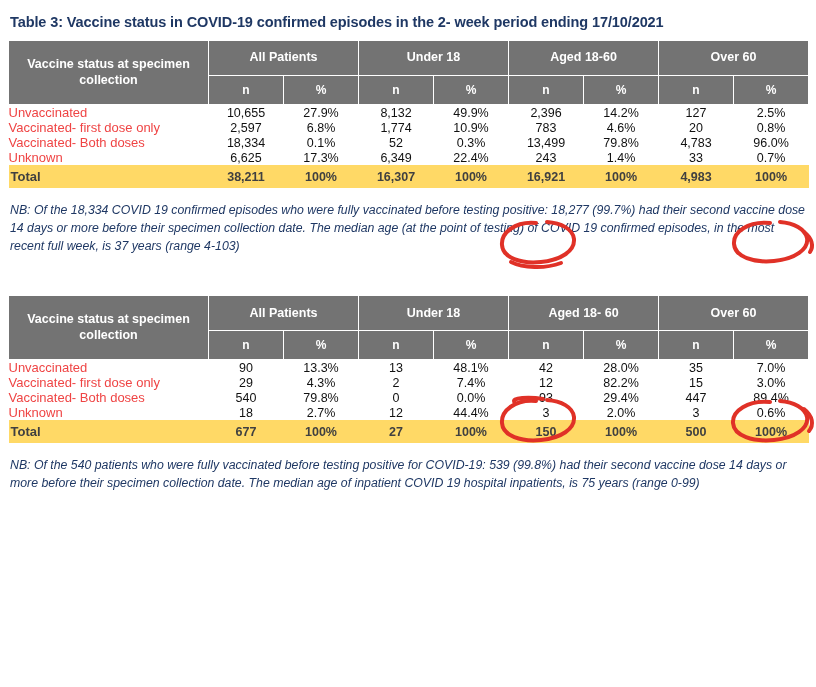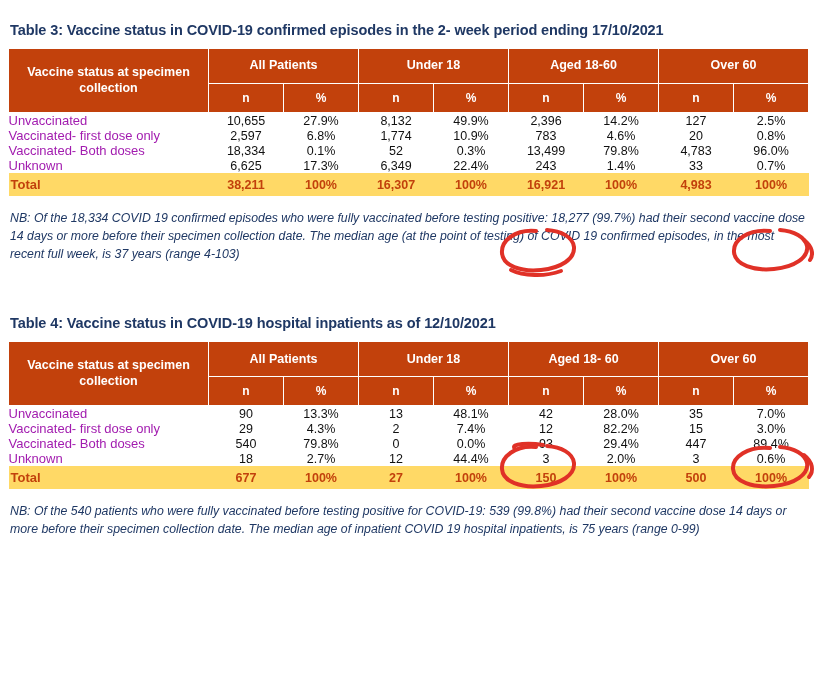--- a/index.html
+++ b/index.html
@@ -17,35 +17,35 @@
   }
   .page {
     padding: 10px 8px 0 8px;
     box-sizing: border-box;
     width: 816px;
   }
   .table-title {
     font-size: 14.5px;
     font-weight: bold;
     color: #1f3864;
-    margin: 12px 0 10px 2px;
+    margin: 4px 0 10px 2px;
     letter-spacing: -0.1px;
   }
   table.vtable {
     border-collapse: collapse;
     width: 800px;
     table-layout: fixed;
     font-size: 12.5px;
   }
   table.vtable th, table.vtable td {
     padding: 0;
     margin: 0;
   }
   .hdr {
-    background: #c2410c;
+    background: #737373;
     color: #ffffff;
     font-weight: bold;
     text-align: center;
     vertical-align: middle;
     border: 1px solid #ffffff;
     font-size: 12.5px;
     line-height: 1.25;
   }
   .hdr-status {
     height: 62px;
@@ -55,33 +55,33 @@
     height: 34px;
   }
   .hdr-sub {
     height: 28px;
     font-size: 12px;
   }
   td.rowlabel {
     text-align: left;
     padding: 3px 2px 3px 2px;
     font-size: 13px;
-    color: #a21caf;
+    color: #ef4444;
     white-space: nowrap;
   }
   td.num {
     text-align: center;
     font-size: 12.5px;
     color: #111111;
     padding: 3px 2px;
   }
   tr.total td {
     background: #ffd966;
     font-weight: bold;
-    color: #c2410c;
+    color: #404040;
     padding: 4px 2px;
   }
   tr.total td.rowlabel {
     padding-left: 2px;
   }
   .nb {
     font-size: 12.3px;
     font-style: italic;
     color: #1f3864;
     line-height: 1.45;
@@ -207,21 +207,20 @@
         <path d="M44,5 C22,3 7,14 8,26 C9,39 28,45 48,43 C69,41 83,31 81,20 C79,11 68,5 54,4" fill="none" stroke="#e03127" stroke-width="4" stroke-linecap="round"></path>
         <path d="M78,14 C86,20 88,28 84,34" fill="none" stroke="#e03127" stroke-width="4" stroke-linecap="round"></path>
       </svg>
     </div>
   </div>
 
   <div class="nb">NB: Of the 18,334 COVID 19 confirmed episodes who were fully vaccinated before testing positive: 18,277 (99.7%) had their second vaccine dose 14 days or more before their specimen collection date. The median age (at the point of testing) of COVID 19 confirmed episodes, in the most recent full week, is 37 years (range 4-103)</div>
 
   <div class="spacer-lg"></div>
 
-  <div class="table-title">Table 4: Vaccine status in COVID-19 hospital inpatients as of 12/10/2021</div>
 
   <div class="tbl-wrap">
     <table class="vtable">
       <colgroup>
         <col style="width:200px">
         <col style="width:75px">
           <col style="width:75px">
         <col style="width:75px">
           <col style="width:75px">
         <col style="width:75px">

